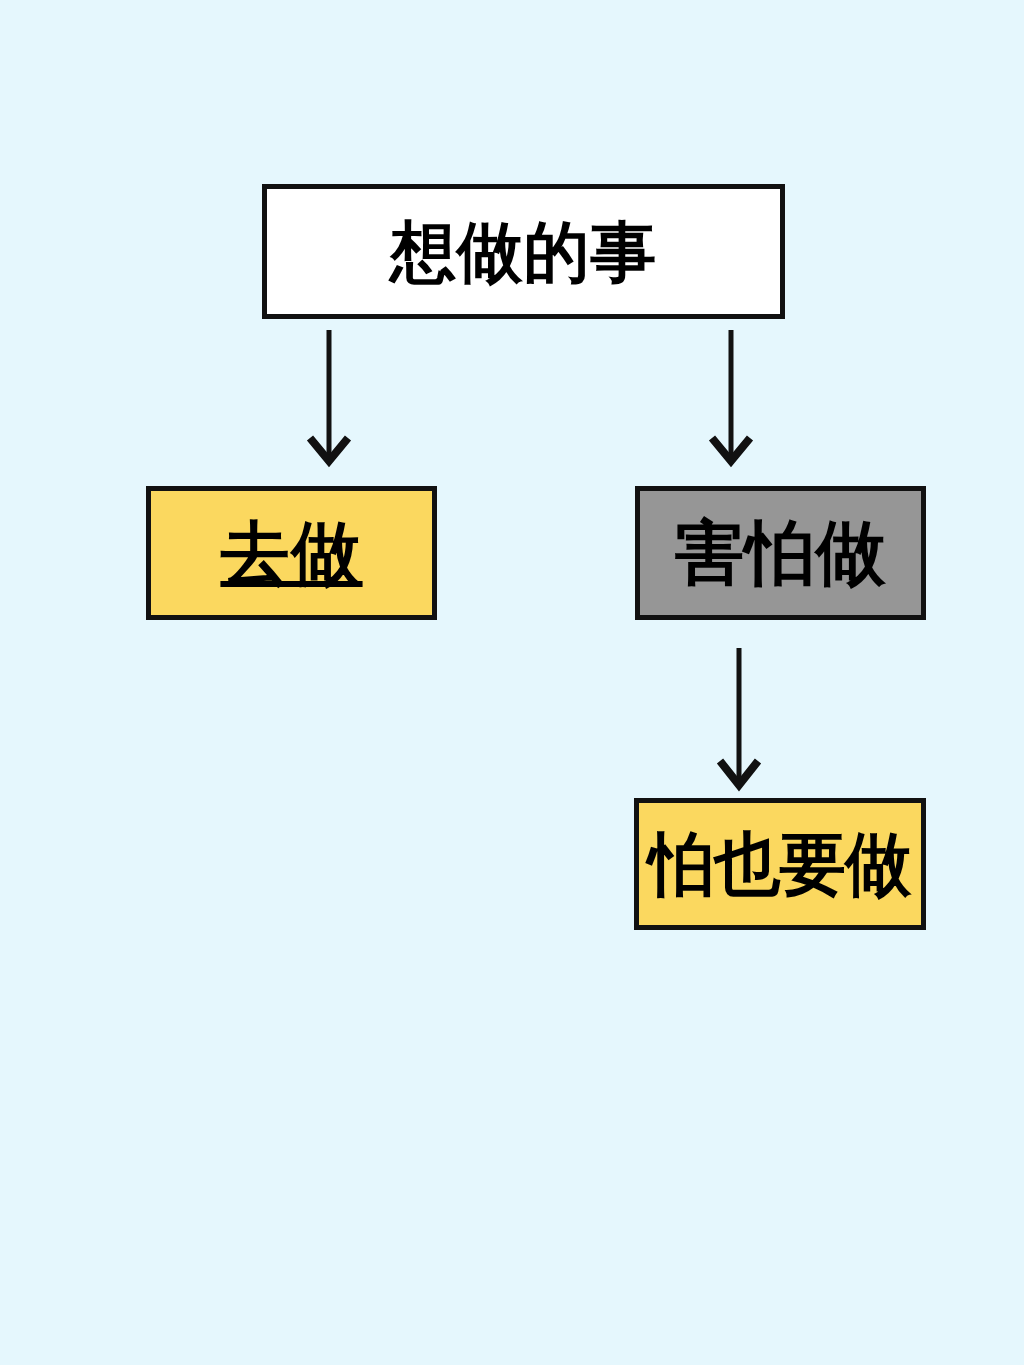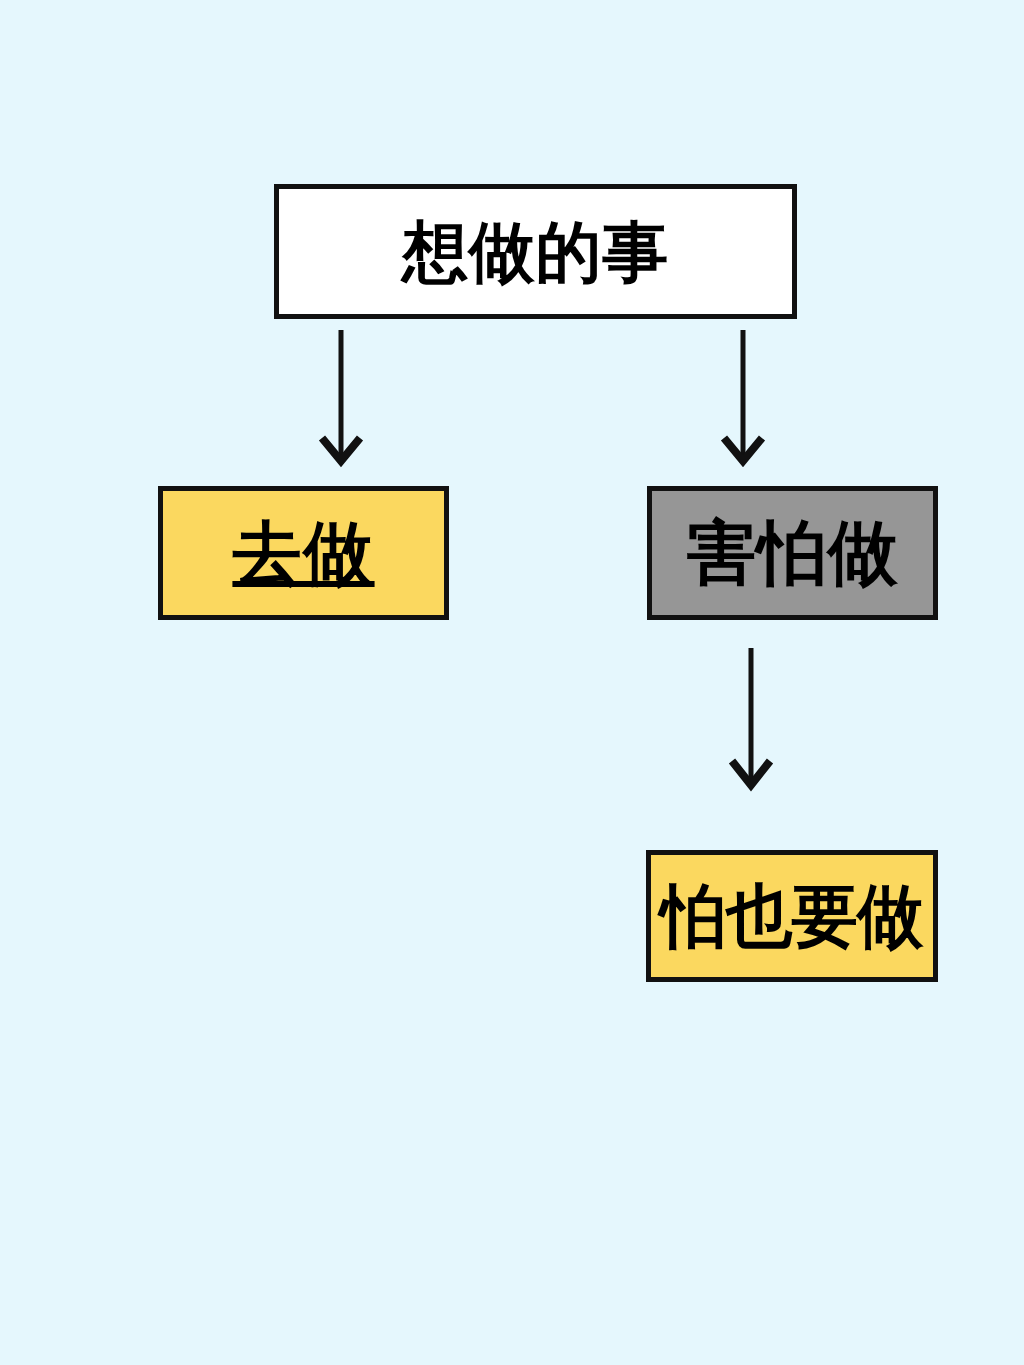--- a/index.html
+++ b/index.html
@@ -12,21 +12,20 @@
     background: #e5f7fd;
     font-family: "Liberation Sans", "DejaVu Sans", sans-serif;
     overflow: hidden;
   }
 
   #flow-canvas {
     position: relative;
     width: 972px;
     height: 1365px;
     background: #e5f7fd;
-    margin-left: 12px;
   }
 
   .node {
     position: absolute;
     box-sizing: border-box;
     display: flex;
     align-items: center;
     justify-content: center;
     border: 5px solid #111111;
     color: #000000;
@@ -80,21 +79,21 @@
     background: #969696;
   }
   #node-afraid .node-label {
     font-size: 70px;
     letter-spacing: 0.01em;
   }
 
   
   #node-do-anyway {
     left: 634px;
-    top: 850px;
+    top: 798px;
     width: 292px;
     height: 132px;
     background: #fbd85f;
   }
   #node-do-anyway .node-label {
     font-size: 69px;
     letter-spacing: -0.01em;
     transform: scaleX(0.96);
   }
 

